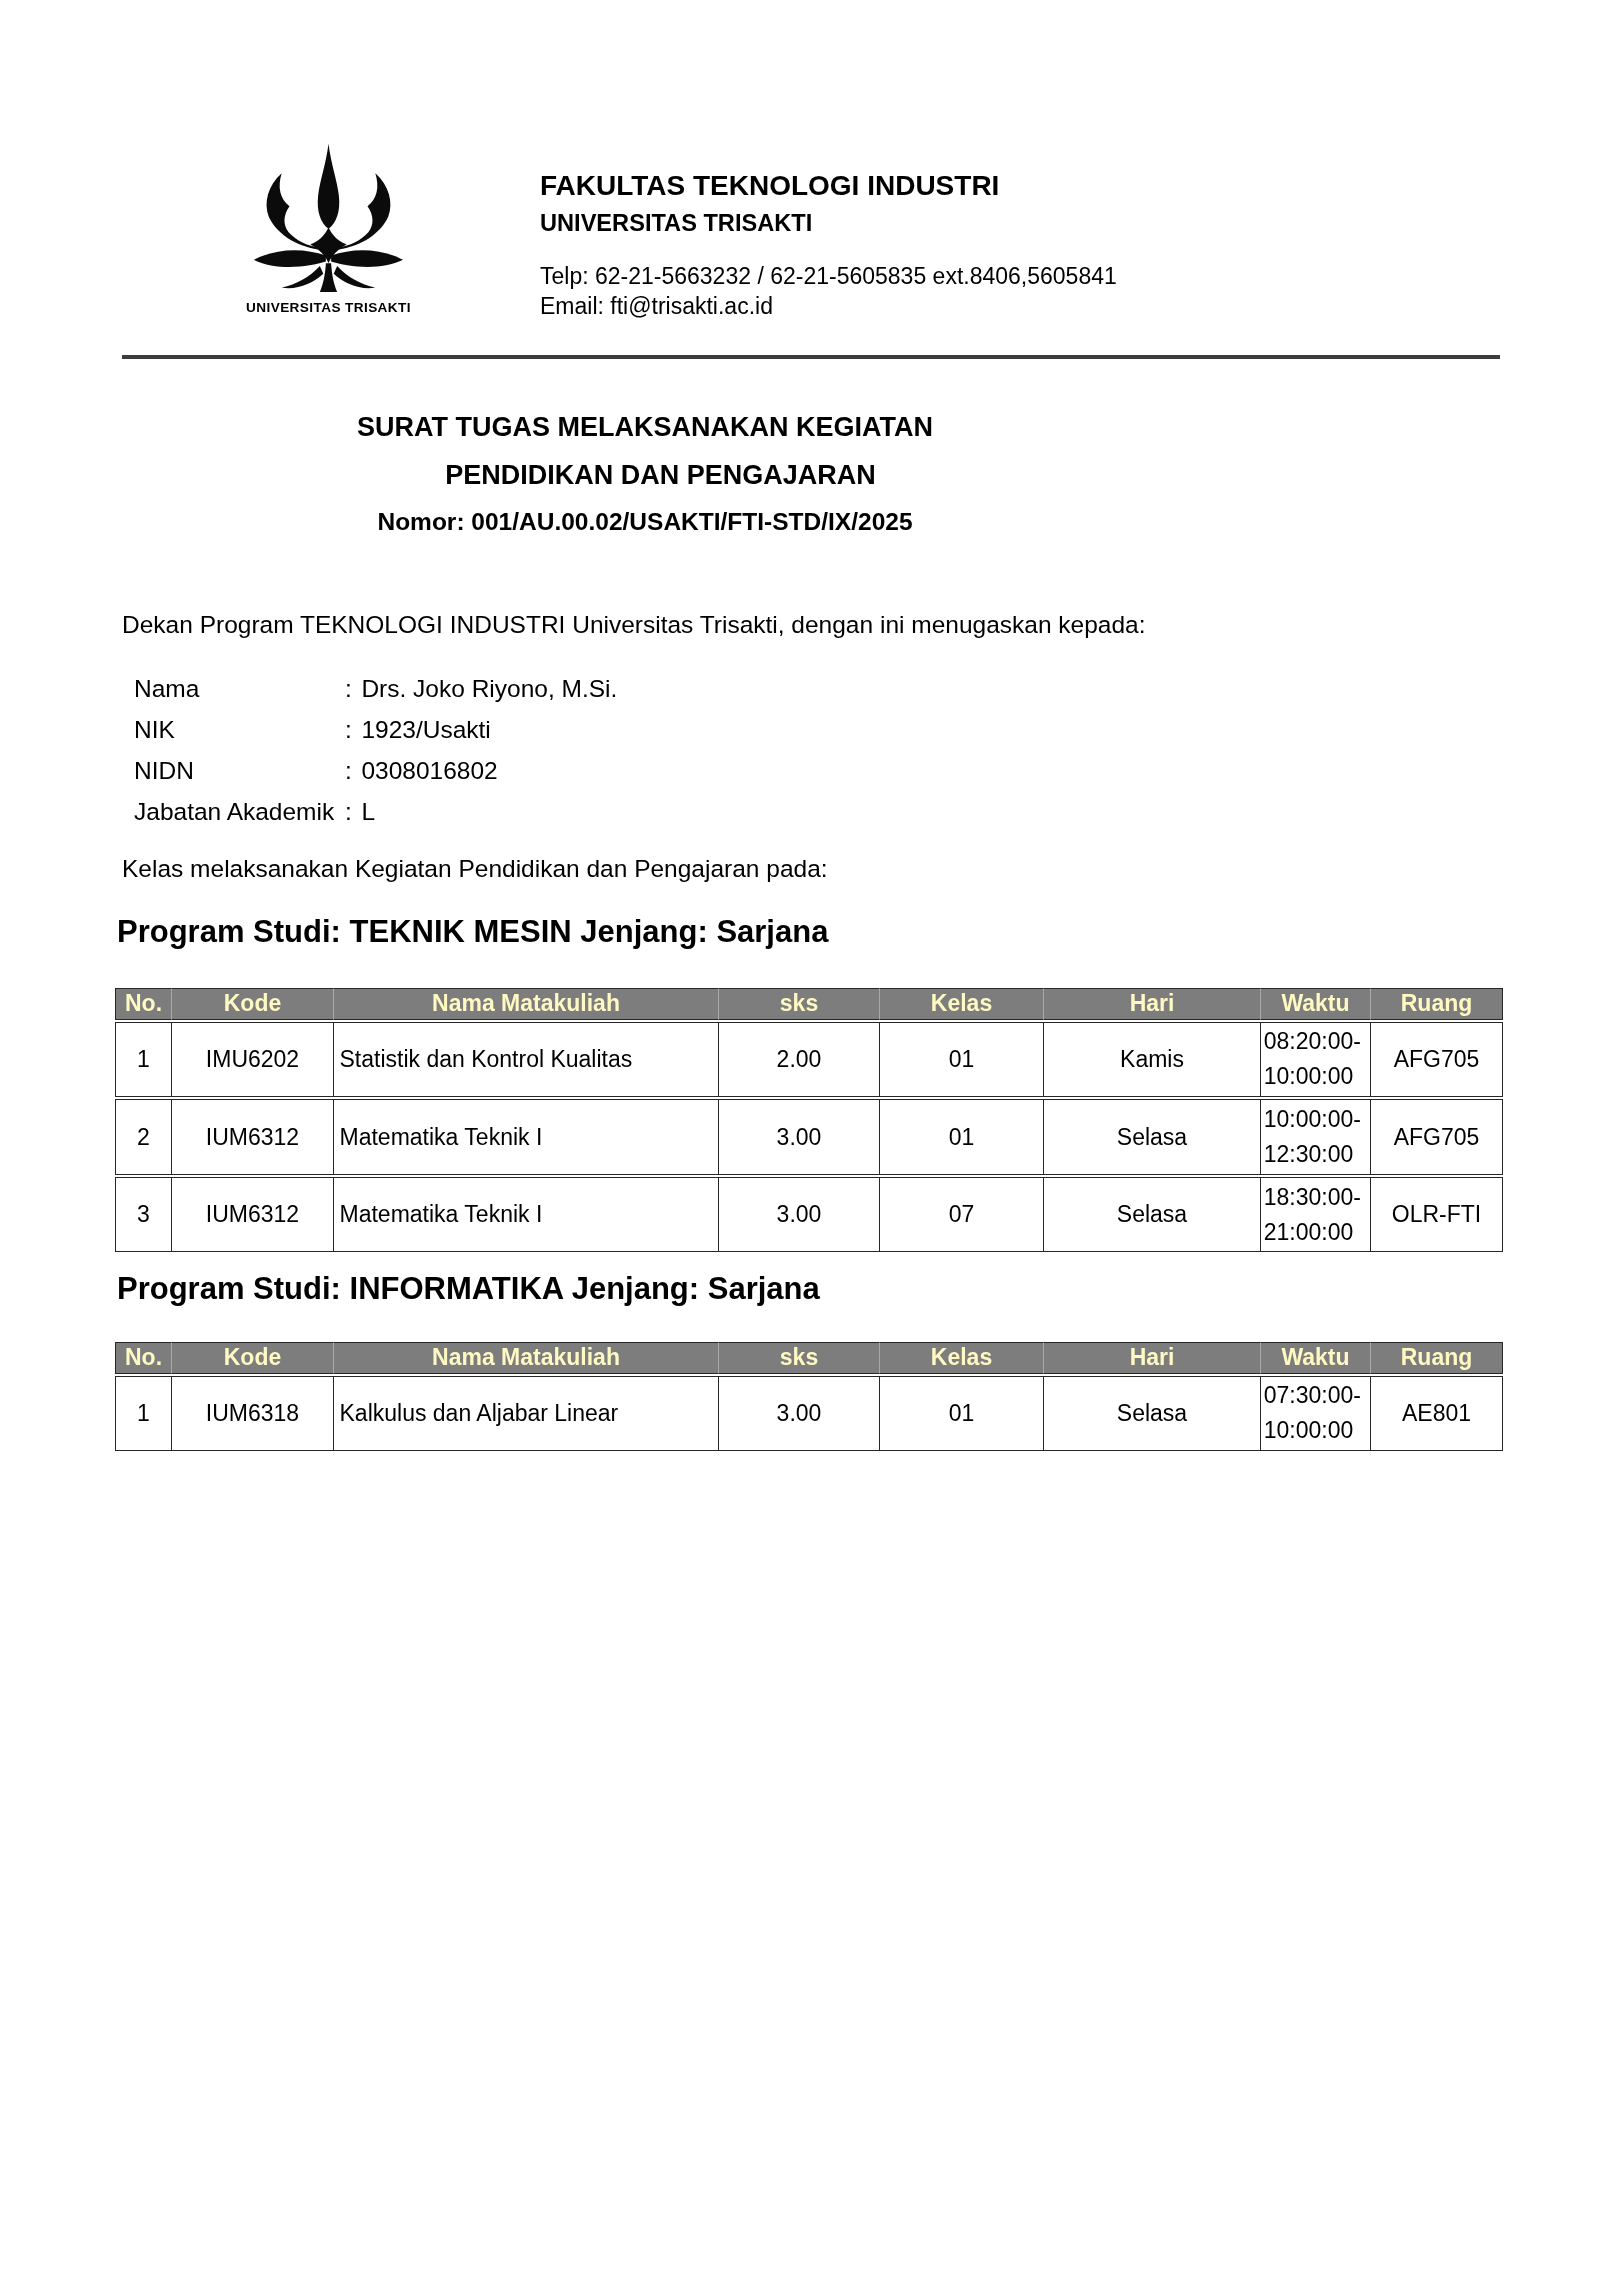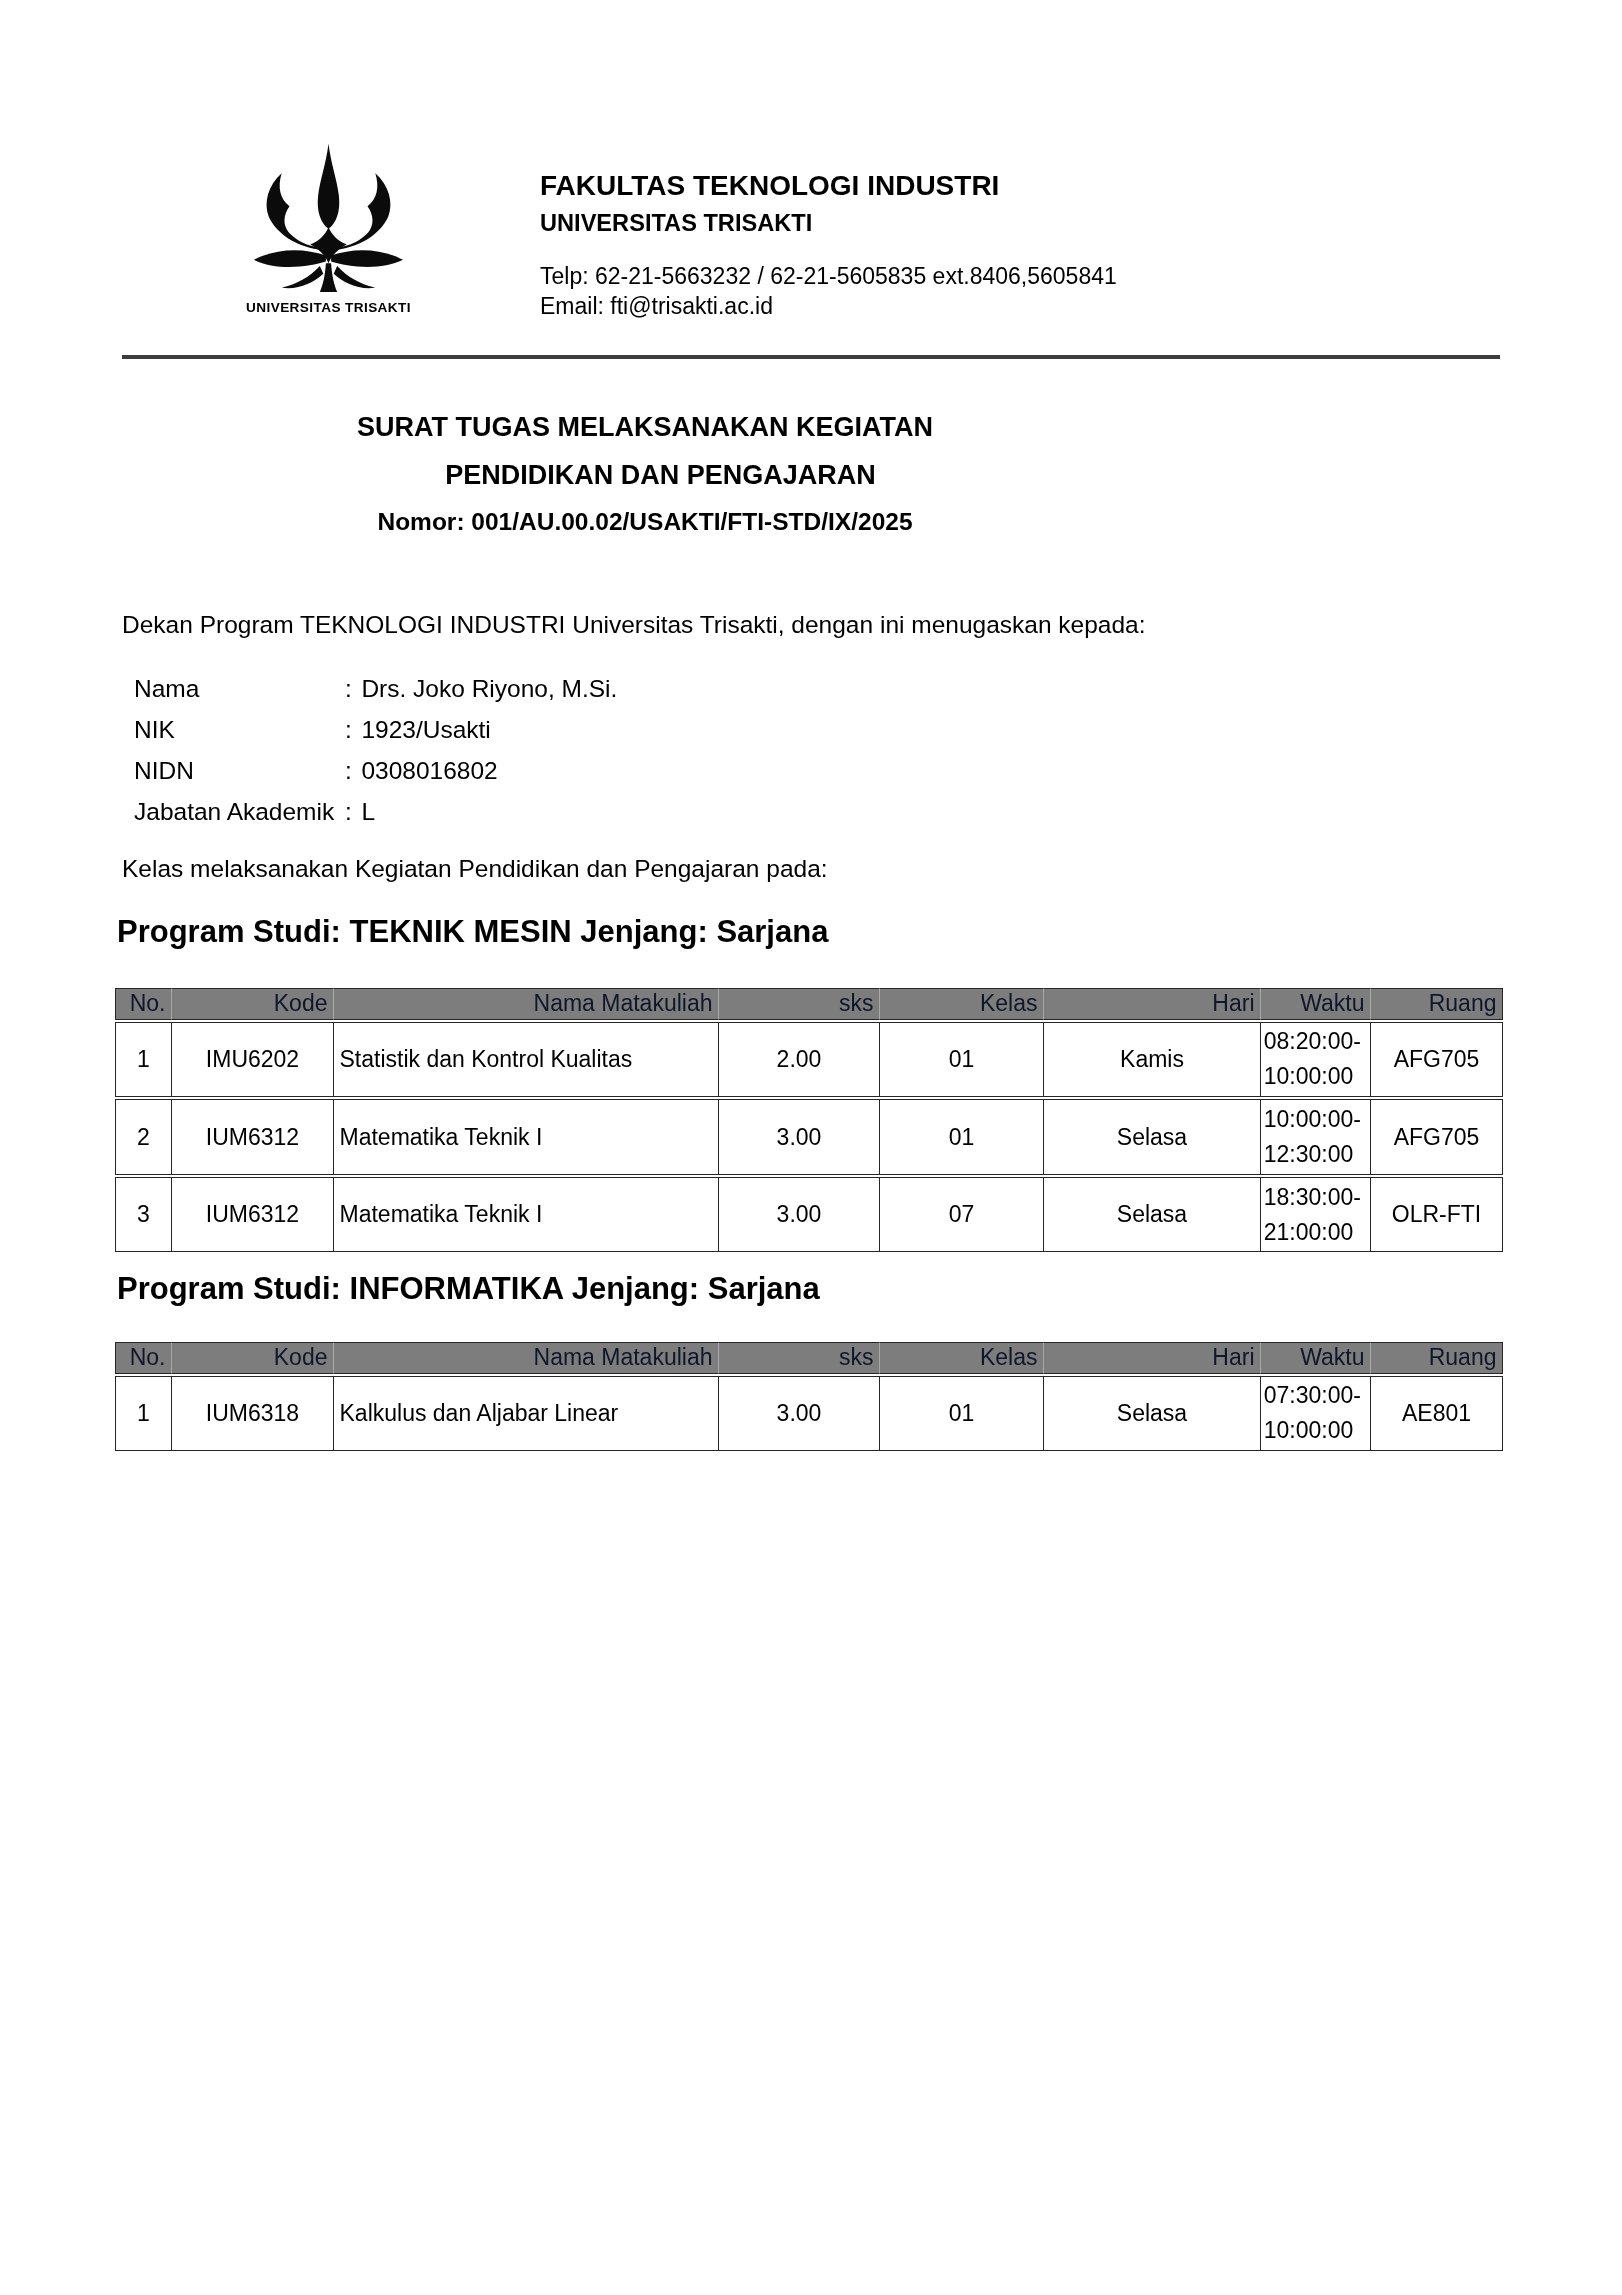--- a/index.html
+++ b/index.html
@@ -47,25 +47,25 @@
   
   table.course-table {
     position:absolute; left:115px; width:1388px;
     border-collapse:separate; border-spacing:0 2.7px;
     table-layout:fixed; font-size:23px;
   }
   table.course-table.t1 { top:986px; }
   table.course-table.t2 { top:1340px; }
 
   .course-table th {
-    background:#7d7d7d; color:#0f172a; font-weight:normal;
+    background:#7d7d7d; color:#fef9c3; font-weight:bold;
     height:24.5px; padding:0.9px 5.5px 1.8px 5.5px;
     border-top:1.8px solid #262626; border-bottom:1.8px solid #262626;
     border-left:none; border-right:none;
-    text-align:right; overflow:hidden; white-space:nowrap;
+    text-align:center; overflow:hidden; white-space:nowrap;
   }
   .course-table th:first-child { border-left:1.8px solid #262626; }
   .course-table th:last-child  { border-right:1.8px solid #262626; }
   .course-table th + th { border-left:0.9px solid #a8a8a8; }
 
   .course-table td {
     background:#ffffff; height:69px; padding:1.8px 5.5px;
     border-top:1.8px solid #262626; border-bottom:1.8px solid #262626;
     border-left:1.8px solid #262626; border-right:none;
     text-align:center; vertical-align:middle; overflow:hidden;

